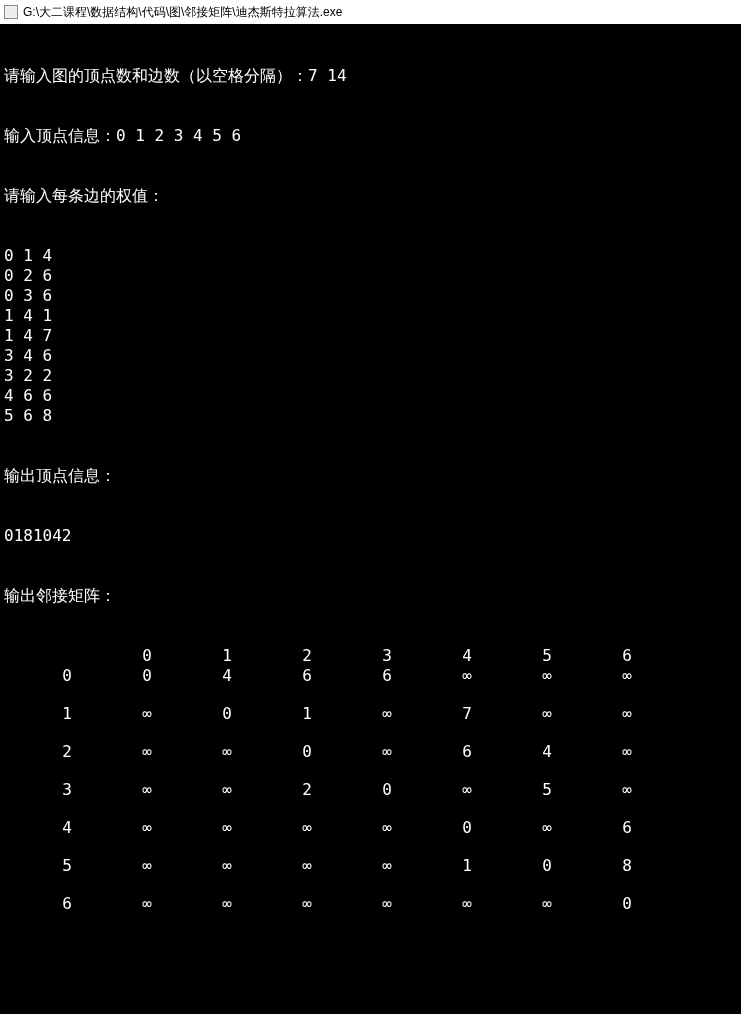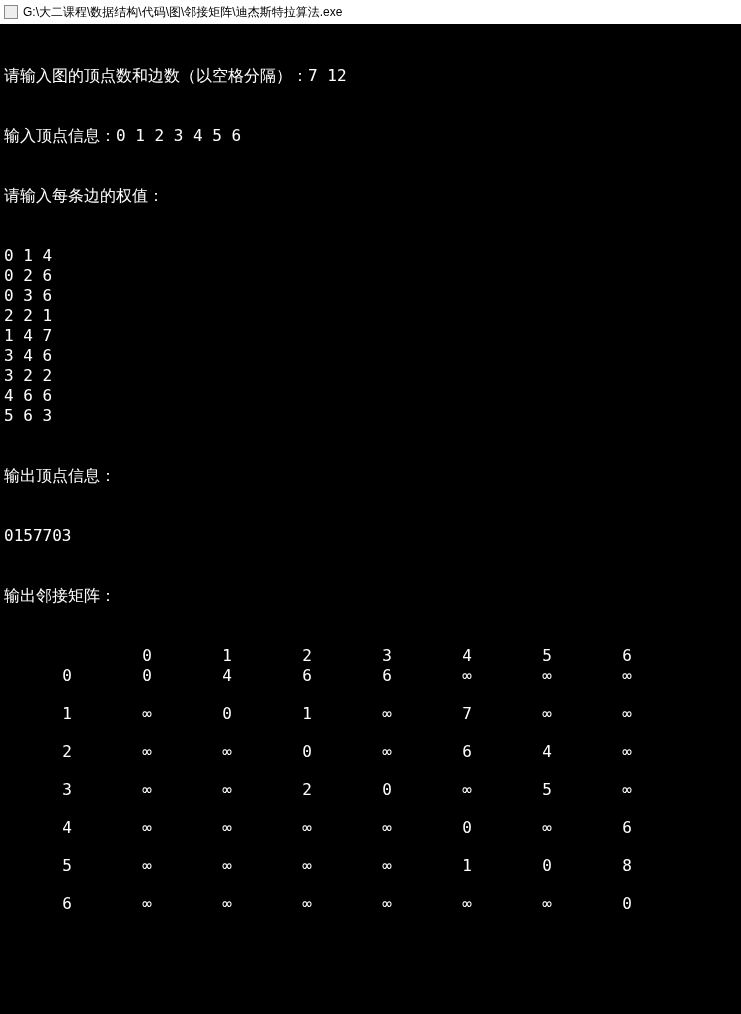--- a/index.html
+++ b/index.html
@@ -62,26 +62,26 @@
   </style>
 </head>
 <body>
 
 <div class="titlebar">
   <span class="icon"></span>
   <span>G:\大二课程\数据结构\代码\图\邻接矩阵\迪杰斯特拉算法.exe</span>
 </div>
 
 <div class="console">
-  <div class="line">请输入图的顶点数和边数（以空格分隔）：7 12</div>
+  <div class="line">请输入图的顶点数和边数（以空格分隔）：7 14</div>
   <div class="line">输入顶点信息：0 1 2 3 4 5 6</div>
   <div class="line">请输入每条边的权值：</div>
-  <div id="edges-container"><div class="line">0 1 4</div><div class="line">0 2 6</div><div class="line">0 3 6</div><div class="line">2 2 1</div><div class="line">1 4 7</div><div class="line">3 4 6</div><div class="line">3 2 2</div><div class="line">4 6 6</div><div class="line">5 6 3</div></div>
+  <div id="edges-container"><div class="line">0 1 4</div><div class="line">0 2 6</div><div class="line">0 3 6</div><div class="line">1 4 1</div><div class="line">1 4 7</div><div class="line">3 4 6</div><div class="line">3 2 2</div><div class="line">4 6 6</div><div class="line">5 6 8</div></div>
   <div class="line">输出顶点信息：</div>
-  <div class="line">0157703</div>
+  <div class="line">0181042</div>
   <div class="line">输出邻接矩阵：</div>
   <div id="matrix-container"><div class="matrix-row"><div class="hcell"></div><div class="hcell">0</div><div class="hcell">1</div><div class="hcell">2</div><div class="hcell">3</div><div class="hcell">4</div><div class="hcell">5</div><div class="hcell">6</div></div><div class="matrix-row" style="margin-bottom: 18px;"><div class="hcell">0</div><div class="cell">0</div><div class="cell">4</div><div class="cell">6</div><div class="cell">6</div><div class="cell">∞</div><div class="cell">∞</div><div class="cell">∞</div></div><div class="matrix-row"><div class="hcell">1</div><div class="cell">∞</div><div class="cell">0</div><div class="cell">1</div><div class="cell">∞</div><div class="cell">7</div><div class="cell">∞</div><div class="cell">∞</div></div><div class="matrix-row"><div class="hcell">2</div><div class="cell">∞</div><div class="cell">∞</div><div class="cell">0</div><div class="cell">∞</div><div class="cell">6</div><div class="cell">4</div><div class="cell">∞</div></div><div class="matrix-row"><div class="hcell">3</div><div class="cell">∞</div><div class="cell">∞</div><div class="cell">2</div><div class="cell">0</div><div class="cell">∞</div><div class="cell">5</div><div class="cell">∞</div></div><div class="matrix-row"><div class="hcell">4</div><div class="cell">∞</div><div class="cell">∞</div><div class="cell">∞</div><div class="cell">∞</div><div class="cell">0</div><div class="cell">∞</div><div class="cell">6</div></div><div class="matrix-row"><div class="hcell">5</div><div class="cell">∞</div><div class="cell">∞</div><div class="cell">∞</div><div class="cell">∞</div><div class="cell">1</div><div class="cell">0</div><div class="cell">8</div></div><div class="matrix-row"><div class="hcell">6</div><div class="cell">∞</div><div class="cell">∞</div><div class="cell">∞</div><div class="cell">∞</div><div class="cell">∞</div><div class="cell">∞</div><div class="cell">0</div></div></div>
   
   
   
   
   
   
 </div>
 

